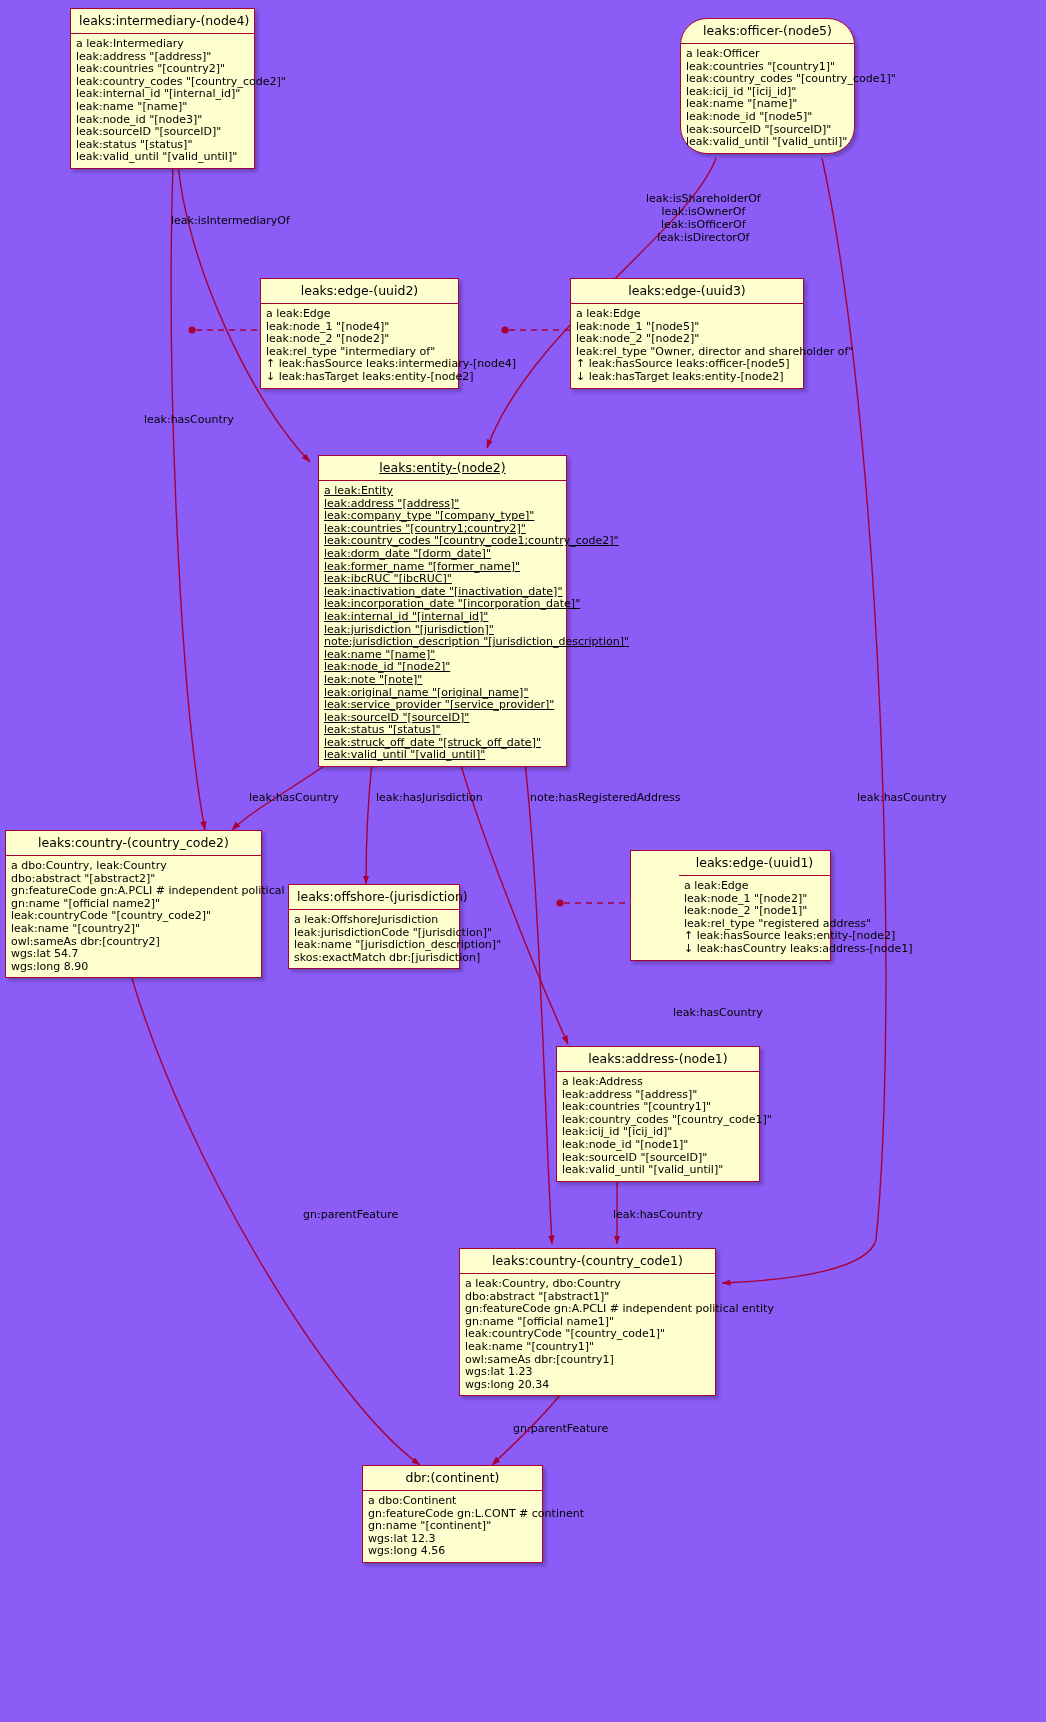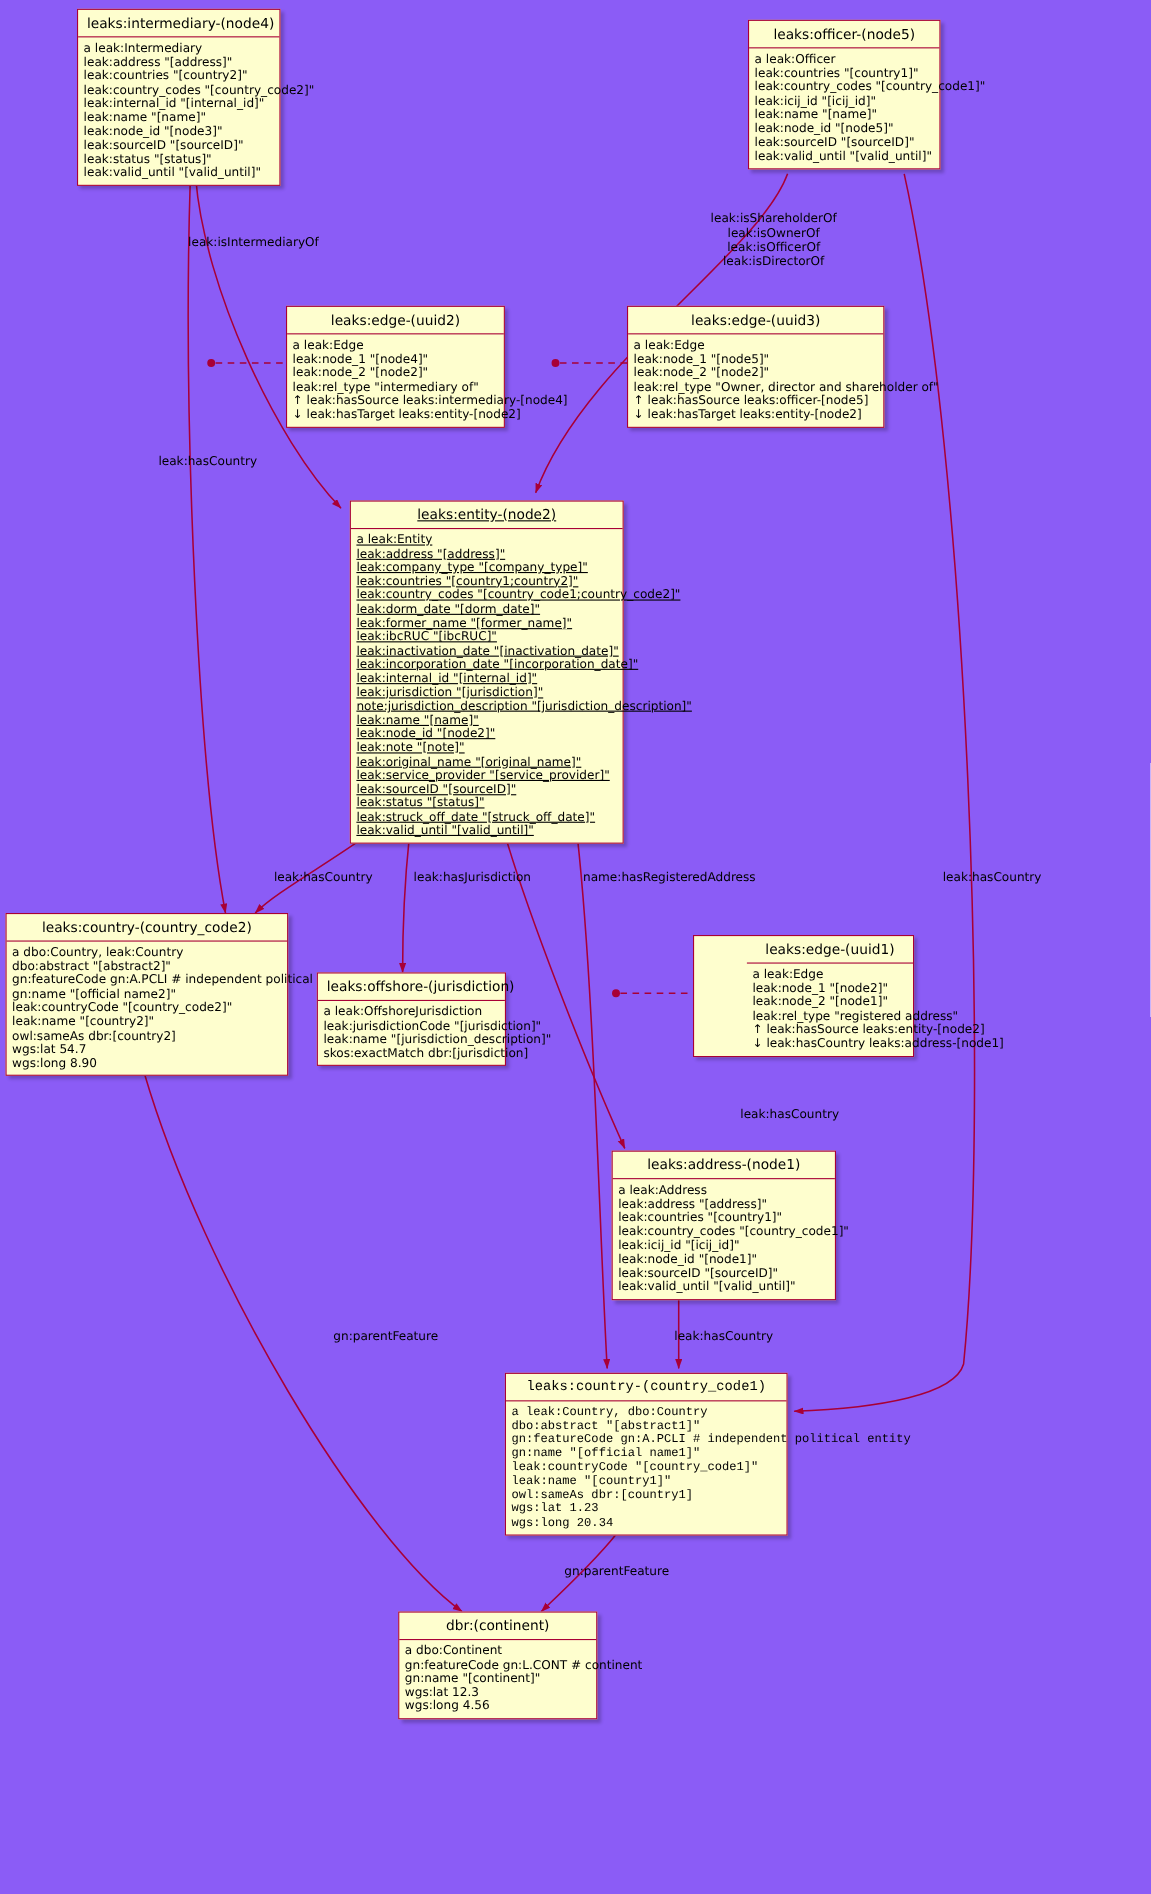--- a/index.html
+++ b/index.html
@@ -71,21 +71,21 @@
       <div class="attr">leak:country_codes "[country_code2]"</div>
       <div class="attr">leak:internal_id "[internal_id]"</div>
       <div class="attr">leak:name "[name]"</div>
       <div class="attr">leak:node_id "[node3]"</div>
       <div class="attr">leak:sourceID "[sourceID]"</div>
       <div class="attr">leak:status "[status]"</div>
       <div class="attr">leak:valid_until "[valid_until]"</div>
     </div>
   </div>
 
-  <div class="node" style="left:680px;top:18px;width:175px;">
+  <div class="node" style="left:680px;top:18px;width:175px;border-radius:27px;">
     <div class="title">leaks:officer-(node5)</div>
     <div class="body">
       <div class="attr">a leak:Officer</div>
       <div class="attr">leak:countries "[country1]"</div>
       <div class="attr">leak:country_codes "[country_code1]"</div>
       <div class="attr">leak:icij_id "[icij_id]"</div>
       <div class="attr">leak:name "[name]"</div>
       <div class="attr">leak:node_id "[node5]"</div>
       <div class="attr">leak:sourceID "[sourceID]"</div>
       <div class="attr">leak:valid_until "[valid_until]"</div>
@@ -188,21 +188,21 @@
       <div class="attr">leak:address "[address]"</div>
       <div class="attr">leak:countries "[country1]"</div>
       <div class="attr">leak:country_codes "[country_code1]"</div>
       <div class="attr">leak:icij_id "[icij_id]"</div>
       <div class="attr">leak:node_id "[node1]"</div>
       <div class="attr">leak:sourceID "[sourceID]"</div>
       <div class="attr">leak:valid_until "[valid_until]"</div>
     </div>
   </div>
 
-  <div class="node" style="left:459px;top:1248px;width:257px;font-family:Liberation Mono, monospace;">
+  <div class="node" style="left:459px;top:1248px;width:257px;">
     <div class="title">leaks:country-(country_code1)</div>
     <div class="body">
       <div class="attr">a leak:Country, dbo:Country</div>
       <div class="attr">dbo:abstract "[abstract1]"</div>
       <div class="attr">gn:featureCode gn:A.PCLI # independent political entity</div>
       <div class="attr">gn:name "[official name1]"</div>
       <div class="attr">leak:countryCode "[country_code1]"</div>
       <div class="attr">leak:name "[country1]"</div>
       <div class="attr">owl:sameAs dbr:[country1]</div>
       <div class="attr">wgs:lat 1.23</div>
@@ -226,20 +226,20 @@
   <div class="edgelabel center" style="left:646px;top:192px;">
     <div>leak:isShareholderOf</div>
     <div>leak:isOwnerOf</div>
     <div>leak:isOfficerOf</div>
     <div>leak:isDirectorOf</div>
   </div>
 
   <div class="edgelabel" style="left:144px;top:413px;">leak:hasCountry</div>
   <div class="edgelabel" style="left:249px;top:791px;">leak:hasCountry</div>
   <div class="edgelabel" style="left:376px;top:791px;">leak:hasJurisdiction</div>
-  <div class="edgelabel" style="left:530px;top:791px;">name:hasRegisteredAddress</div>
+  <div class="edgelabel" style="left:530px;top:791px;">note:hasRegisteredAddress</div>
   <div class="edgelabel" style="left:857px;top:791px;">leak:hasCountry</div>
   <div class="edgelabel" style="left:673px;top:1006px;">leak:hasCountry</div>
   <div class="edgelabel" style="left:613px;top:1208px;">leak:hasCountry</div>
   <div class="edgelabel" style="left:303px;top:1208px;">gn:parentFeature</div>
   <div class="edgelabel" style="left:513px;top:1422px;">gn:parentFeature</div>
 
 </div>
 
 </body></html>

